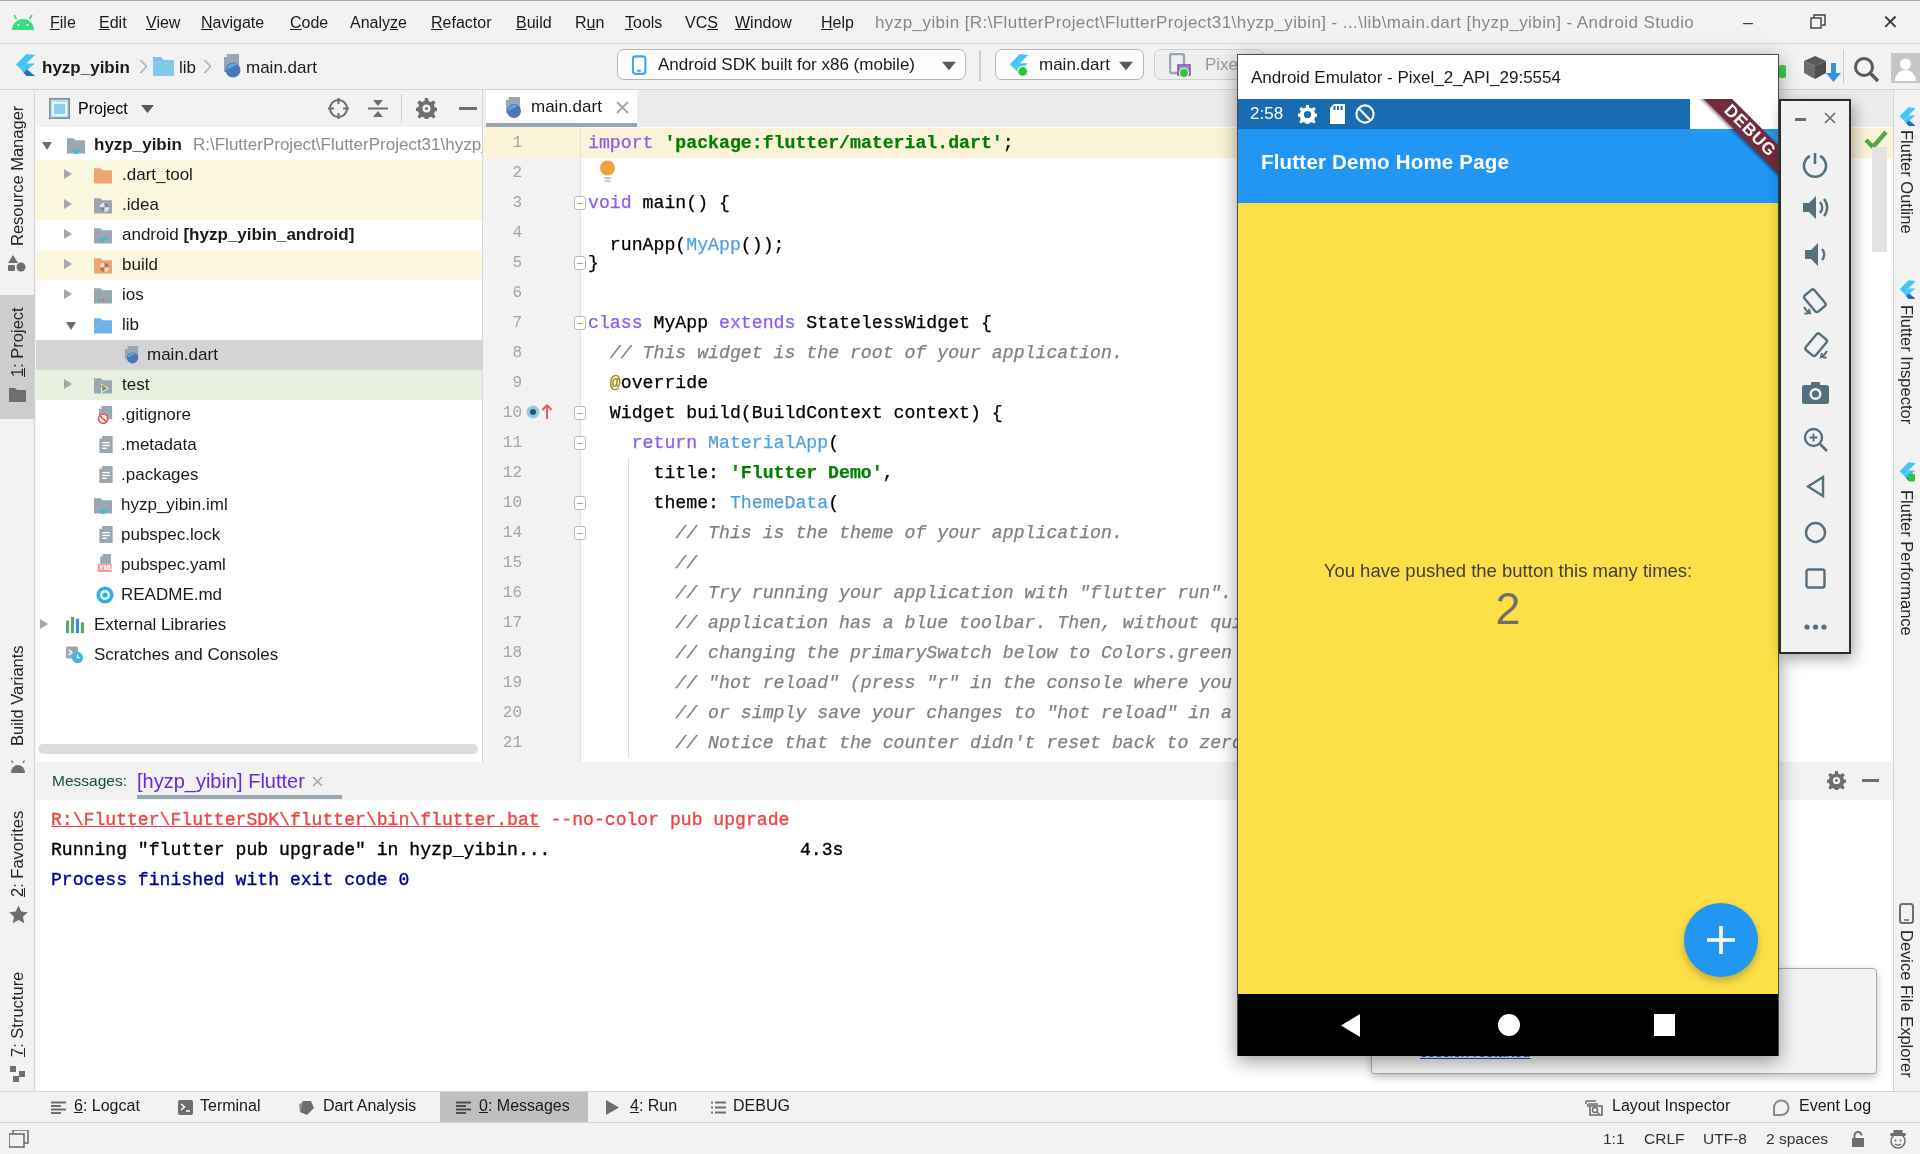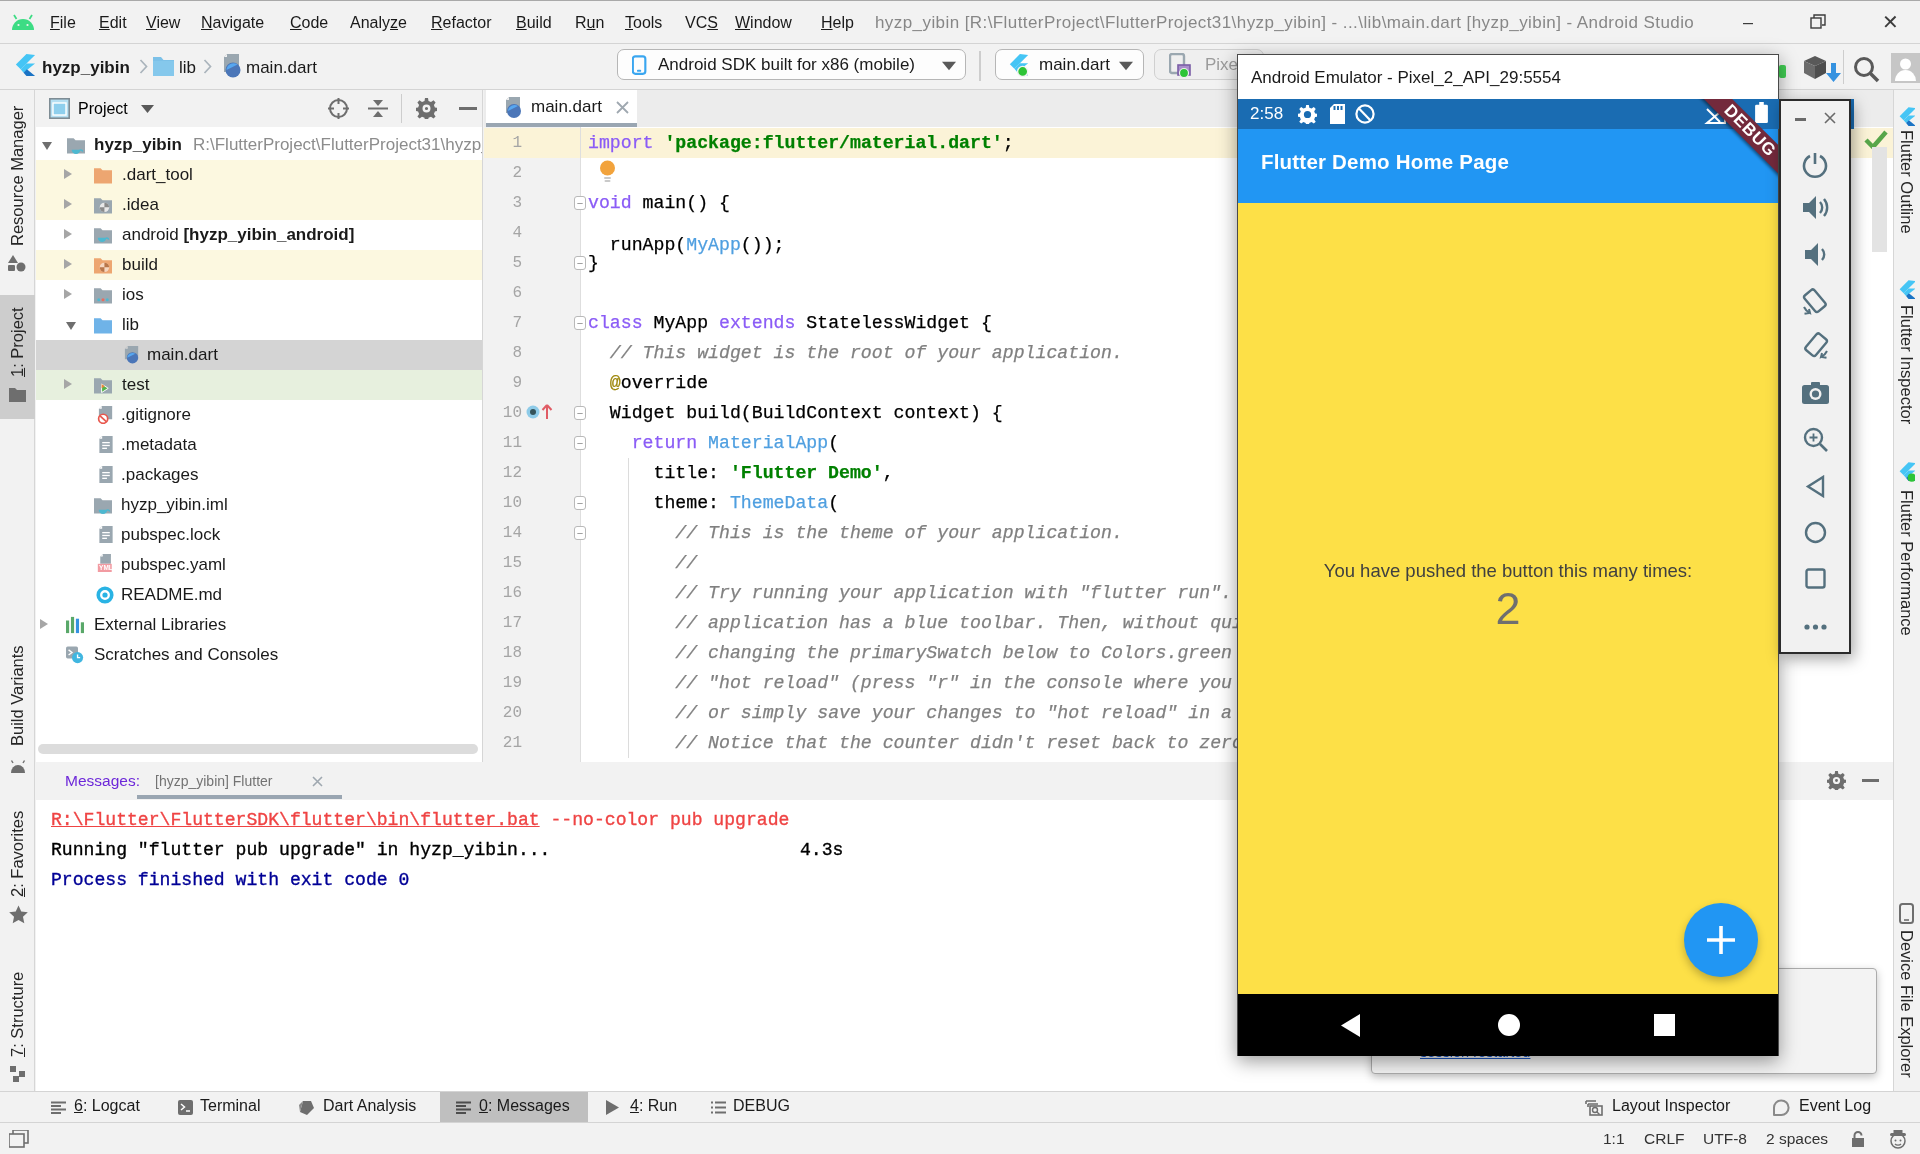--- a/index.html
+++ b/index.html
@@ -477,22 +477,22 @@
   <div class="cline" style="top:638px">        <span class="cmt">// Notice that the counter didn't reset back to zero; the application</span></div>
 
   <svg class="abs" style="left:1380px;top:40px" width="24" height="20" viewBox="0 0 24 20">
       <path d="M2 10 L9 17 L22 2" fill="none" stroke="#57a64a" stroke-width="4.5"></path>
     </svg>
   <div class="abs" style="left:1388px;top:57px;width:15px;height:105px;background:#e3e3e3"></div>
 </div>
 
 <div class="abs" id="messages">
   <div id="msghead">
-    <span class="abs" style="left:29px;top:0;height:38px;line-height:38px;font-size:15.5px;color:#6d28d9">Messages:</span>
-    <span class="abs" style="left:119px;top:0;height:38px;line-height:38px;font-size:14px;color:#737373">[hyzp_yibin] Flutter</span>
+    <span class="abs" style="left:16px;top:0;height:38px;line-height:38px;font-size:15.5px;color:#14532d">Messages:</span>
+    <span class="abs" style="left:101px;top:0;height:38px;line-height:38px;font-size:20px;color:#6d28d9">[hyzp_yibin] Flutter</span>
     <svg class="abs" style="left:276px;top:14px" width="11" height="11" viewBox="0 0 11 11">
         <path d="M1 1 L10 10 M10 1 L1 10" stroke="#9fa8b0" stroke-width="1.6"></path>
       </svg>
     <div class="abs" style="left:101px;top:33px;width:205px;height:4px;background:#9aa6b2"></div>
     <svg class="abs" style="left:1791px;top:9px" width="19" height="19" viewBox="0 0 21 21">
       <path fill="#6e6e6e" d="M10.5 6.5 a4 4 0 1 0 0 8 a4 4 0 0 0 0 -8 m0 2.4 a1.6 1.6 0 1 1 0 3.2 a1.6 1.6 0 0 1 0 -3.2 M9 0 h3 l0.5 3 l2.5 1 l2.5 -1.7 l2.1 2.1 l-1.7 2.5 l1 2.5 l3 0.5 v3 l-3 0.5 l-1 2.5 l1.7 2.5 l-2.1 2.1 l-2.5 -1.7 l-2.5 1 l-0.5 3 h-3 l-0.5 -3 l-2.5 -1 l-2.5 1.7 l-2.1 -2.1 l1.7 -2.5 l-1 -2.5 l-3 -0.5 v-3 l3 -0.5 l1 -2.5 l-1.7 -2.5 l2.1 -2.1 l2.5 1.7 l2.5 -1 z"></path>
     </svg>
     <div class="abs" style="left:1826px;top:17px;width:17px;height:2.5px;background:#6e6e6e"></div>
   </div>
   <div class="conline" style="top:43px;color:#ef4444"><span class="u">R:\Flutter\FlutterSDK\flutter\bin\flutter.bat</span> --no-color pub upgrade</div>
@@ -597,21 +597,21 @@
 <div class="abs" id="tooltip">
   <span class="abs" style="left:48px;top:75px;font-size:14.5px;color:#1a56c4;text-decoration:underline">session restarted</span>
 </div>
 
 <div class="abs" id="emu">
 
   <div class="abs" style="left:0;top:0;width:540px;height:41px;background:#fff">
     <span class="abs" style="left:13px;top:0;height:44px;line-height:46px;font-size:17px;color:#1a1a1a;white-space:nowrap">Android Emulator - Pixel_2_API_29:5554</span>
   </div>
 
-  <div class="abs" style="left:0;top:44px;width:616px;height:30px;background:#1a6cb2;overflow:hidden">
+  <div class="abs" style="left:0;top:44px;width:452px;height:30px;background:#1a6cb2;overflow:hidden">
     <span class="abs" style="left:12px;top:0;height:30px;line-height:30px;font-size:17px;color:#fff">2:58</span>
     <svg class="abs" style="left:60px;top:6px" width="19" height="19" viewBox="0 0 21 21">
       <path fill="#fff" d="M10.5 6.5 a4 4 0 1 0 0 8 a4 4 0 0 0 0 -8 M9 0 h3 l0.5 3 l2.5 1 l2.5 -1.7 l2.1 2.1 l-1.7 2.5 l1 2.5 l3 0.5 v3 l-3 0.5 l-1 2.5 l1.7 2.5 l-2.1 2.1 l-2.5 -1.7 l-2.5 1 l-0.5 3 h-3 l-0.5 -3 l-2.5 -1 l-2.5 1.7 l-2.1 -2.1 l1.7 -2.5 l-1 -2.5 l-3 -0.5 v-3 l3 -0.5 l1 -2.5 l-1.7 -2.5 l2.1 -2.1 l2.5 1.7 l2.5 -1 z"></path>
     </svg>
     <svg class="abs" style="left:92px;top:5px" width="15" height="20" viewBox="0 0 15 20">
       <path d="M4 0 H15 V20 H0 V4 Z" fill="#fff"></path>
       <rect x="3.5" y="2" width="2" height="4" fill="#1a6cb2"></rect>
         <rect x="7" y="2" width="2" height="4" fill="#1a6cb2"></rect>
         <rect x="10.5" y="2" width="2" height="4" fill="#1a6cb2"></rect>
     </svg>

